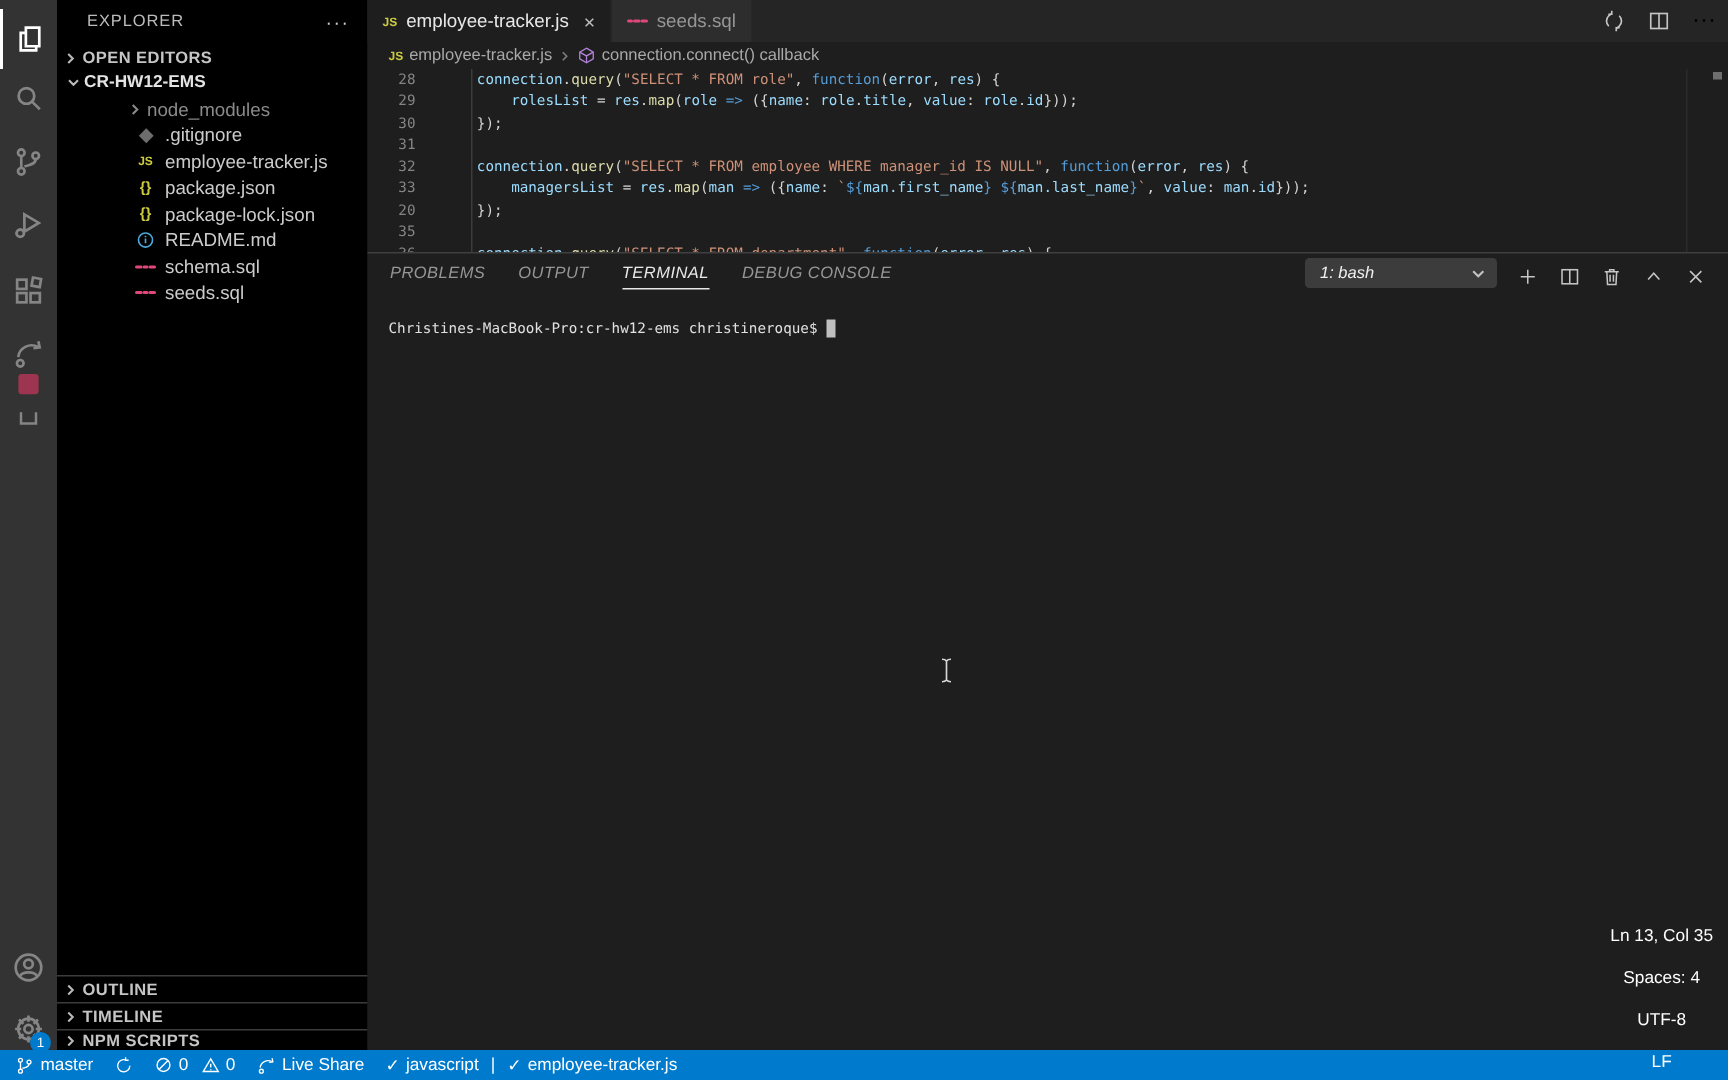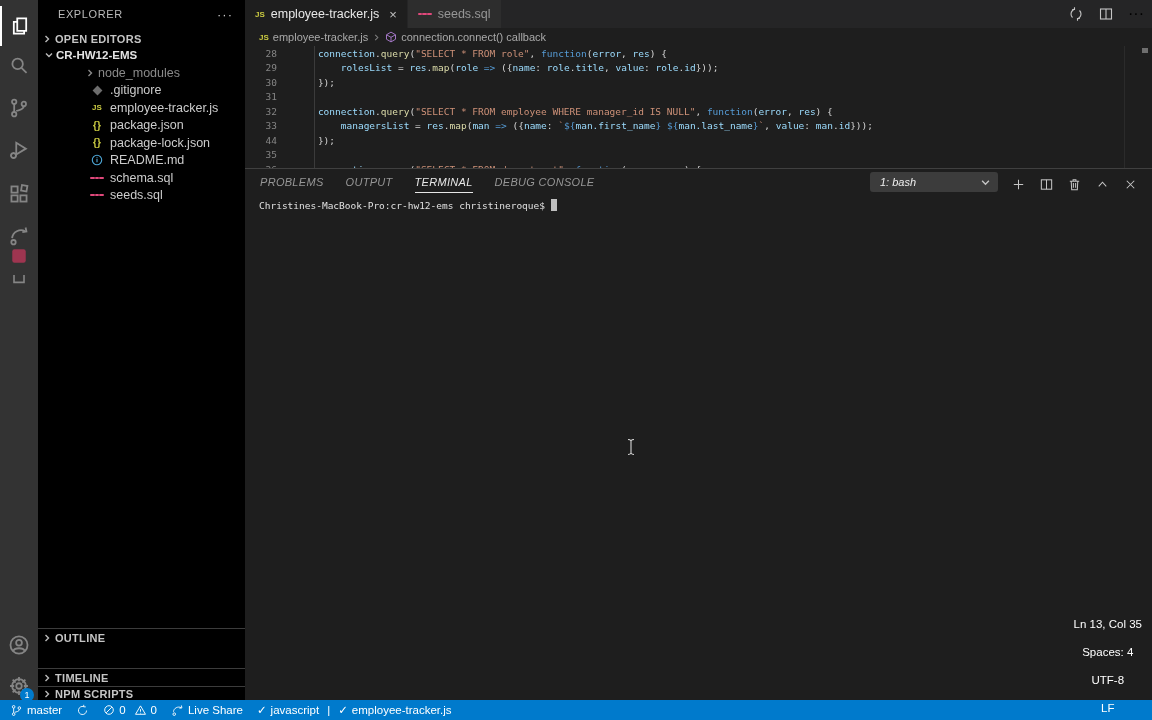--- a/index.html
+++ b/index.html
@@ -71,21 +71,21 @@
   .panel-header { position:absolute; top:0; left:0; right:0; height:26px; display:flex; align-items:center;font-style:italic; }
   .panel-tabs { display:flex; gap:22px; padding-left:15px; }
   .ptab { font-size:11px; letter-spacing:.3px; color:#969696; padding:5px 0 4px; cursor:pointer; }
   .ptab.active { color:#e7e7e7; border-bottom:1px solid #e7e7e7; }
   .panel-controls { margin-left:auto; display:flex; align-items:flex-end; gap:13px; padding-right:14px; }
   .shell-select { display:flex; align-items:center; gap:8px; background:#3c3c3c; border-radius:3px;
     height:20px; padding:0 8px 0 10px; width:128px; font-size:11px; color:#f0f0f0; cursor:pointer; }
   .shell-select svg { margin-left:auto; }
   .pc-stroke { stroke:#c5c5c5; fill:none; stroke-width:1.1; }
   .pc { cursor:pointer; }
-  .term-body { position:absolute; top:30px; left:14px; right:10px; font-family:"DejaVu Sans Mono", monospace;
+  .term-body { position:absolute; top:44px; left:14px; right:10px; font-family:"DejaVu Sans Mono", monospace;
     font-size:9.5px; color:#e0e0e0; }
   .term-cursor { display:inline-block; width:6.5px; height:12px; background:#bfbfbf; margin-left:6px; vertical-align:text-bottom; }
 
   
   .ibeam { position:absolute; left:625px; top:438px; }
 
   
   .statusbar { position:absolute; left:0; bottom:0; width:1152px; height:20px; background:#007acc; color:#ffffff;
     display:flex; align-items:center; font-size:11.5px; }
   .sb-left { display:flex; align-items:center; gap:14px; padding-left:10px; }
@@ -235,21 +235,21 @@
       </div>
       <div class="tree-row">
         <span class="ficon sqlbars">
             <span></span>
             <span></span>
             <span></span>
           </span>
         <span>seeds.sql</span>
       </div>
     </div>
-    <div class="sb-bottom" style="top:628px">
+    <div class="sb-bottom" style="top:650px">
       <div class="sb-section">
           <span class="chev">
             <svg width="8" height="8" viewBox="0 0 8 8">
               <polyline points="2.5,1 5.5,4 2.5,7"></polyline>
             </svg>
           </span>
       <span>OUTLINE</span>
         </div>
     </div>
     <div class="sb-bottom" style="top:668px">
@@ -327,21 +327,21 @@
 
     <div class="editor">
       <div class="indent-guide"></div>
       <div>
           <div class="code-line"><span class="line-num">28</span><span class="line-text" style="padding-left: 40.88px;"><span class="tk-v">connection</span><span class="tk-p">.</span><span class="tk-f">query</span><span class="tk-p">(</span><span class="tk-s">"SELECT * FROM role"</span><span class="tk-p">, </span><span class="tk-k">function</span><span class="tk-p">(</span><span class="tk-v">error</span><span class="tk-p">, </span><span class="tk-v">res</span><span class="tk-p">) {</span></span></div>
           <div class="code-line"><span class="line-num">29</span><span class="line-text" style="padding-left: 63.76px;"><span class="tk-v">rolesList</span><span class="tk-p"> = </span><span class="tk-v">res</span><span class="tk-p">.</span><span class="tk-f">map</span><span class="tk-p">(</span><span class="tk-v">role</span><span class="tk-p"> </span><span class="tk-k">=&gt;</span><span class="tk-p"> ({</span><span class="tk-v">name</span><span class="tk-p">: </span><span class="tk-v">role</span><span class="tk-p">.</span><span class="tk-v">title</span><span class="tk-p">, </span><span class="tk-v">value</span><span class="tk-p">: </span><span class="tk-v">role</span><span class="tk-p">.</span><span class="tk-v">id</span><span class="tk-p">}));</span></span></div>
           <div class="code-line"><span class="line-num">30</span><span class="line-text" style="padding-left: 40.88px;"><span class="tk-p">});</span></span></div>
           <div class="code-line"><span class="line-num">31</span><span class="line-text" style="padding-left: 18px;"></span></div>
           <div class="code-line"><span class="line-num">32</span><span class="line-text" style="padding-left: 40.88px;"><span class="tk-v">connection</span><span class="tk-p">.</span><span class="tk-f">query</span><span class="tk-p">(</span><span class="tk-s">"SELECT * FROM employee WHERE manager_id IS NULL"</span><span class="tk-p">, </span><span class="tk-k">function</span><span class="tk-p">(</span><span class="tk-v">error</span><span class="tk-p">, </span><span class="tk-v">res</span><span class="tk-p">) {</span></span></div>
           <div class="code-line"><span class="line-num">33</span><span class="line-text" style="padding-left: 63.76px;"><span class="tk-v">managersList</span><span class="tk-p"> = </span><span class="tk-v">res</span><span class="tk-p">.</span><span class="tk-f">map</span><span class="tk-p">(</span><span class="tk-v">man</span><span class="tk-p"> </span><span class="tk-k">=&gt;</span><span class="tk-p"> ({</span><span class="tk-v">name</span><span class="tk-p">: </span><span class="tk-s">`</span><span class="tk-k">${</span><span class="tk-v">man.first_name</span><span class="tk-k">}</span><span class="tk-s"> </span><span class="tk-k">${</span><span class="tk-v">man.last_name</span><span class="tk-k">}</span><span class="tk-s">`</span><span class="tk-p">, </span><span class="tk-v">value</span><span class="tk-p">: </span><span class="tk-v">man</span><span class="tk-p">.</span><span class="tk-v">id</span><span class="tk-p">}));</span></span></div>
-          <div class="code-line"><span class="line-num">44</span><span class="line-text" style="padding-left: 40.88px;"><span class="tk-p">});</span></span></div>
+          <div class="code-line"><span class="line-num">20</span><span class="line-text" style="padding-left: 40.88px;"><span class="tk-p">});</span></span></div>
           <div class="code-line"><span class="line-num">35</span><span class="line-text" style="padding-left: 18px;"></span></div>
           <div class="code-line"><span class="line-num">36</span><span class="line-text" style="padding-left: 40.88px;"><span class="tk-v">connection</span><span class="tk-p">.</span><span class="tk-f">query</span><span class="tk-p">(</span><span class="tk-s">"SELECT * FROM department"</span><span class="tk-p">, </span><span class="tk-k">function</span><span class="tk-p">(</span><span class="tk-v">error</span><span class="tk-p">, </span><span class="tk-v">res</span><span class="tk-p">) {</span></span></div>
         </div>
       <div class="sb-line"></div>
       <div class="ruler-mark"></div>
     </div>
 
     <div class="panel">
       <div class="panel-header">
         <div class="panel-tabs">

